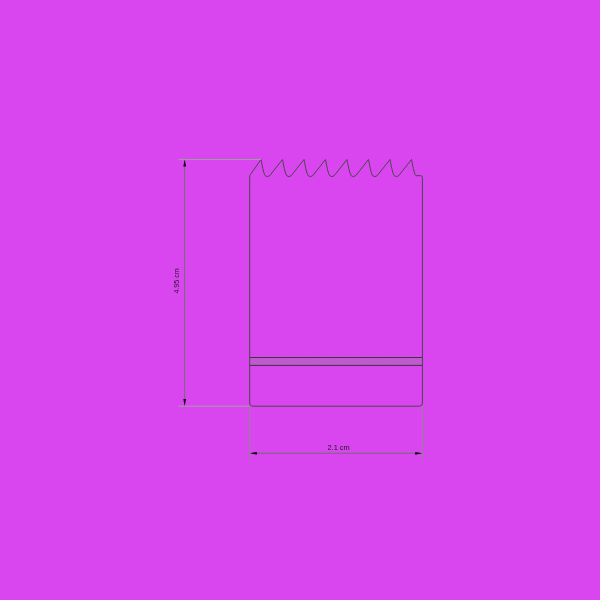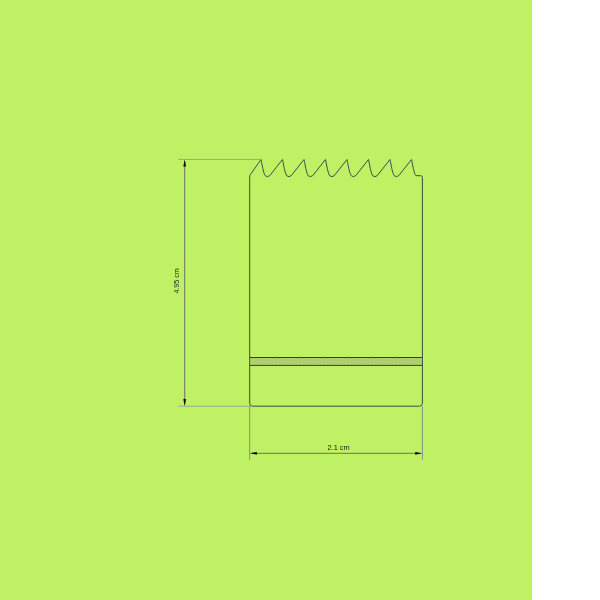--- a/index.html
+++ b/index.html
@@ -1,16 +1,16 @@
 <!DOCTYPE html>
 <html><head>
 <meta charset="utf-8">
 <style>
   html,body{margin:0;padding:0;background:#ffffff;}
-  .page{width:532px;height:600px;position:relative;background:#bef264;overflow:hidden;}
+  .page{width:600px;height:600px;position:relative;background:#d946ef;overflow:hidden;}
   svg{position:absolute;left:0;top:0;}
   text{font-family:"Liberation Sans",sans-serif;fill:#1a1a1a;}
 </style>
 </head>
 <body>
 <div class="page">
 <svg width="600" height="600" viewBox="0 0 600 600">
   <defs>
 
     <pattern id="xhatch" width="3" height="3" patternUnits="userSpaceOnUse">

